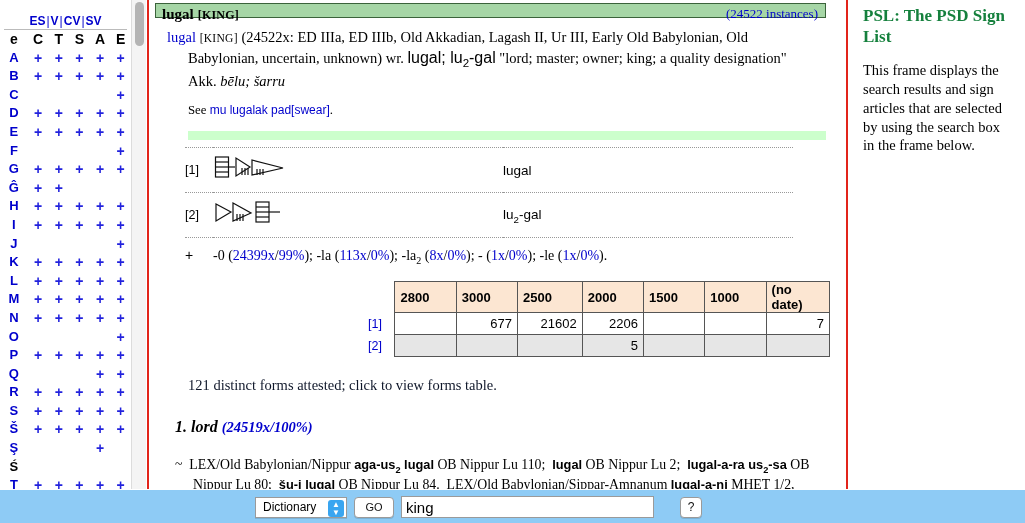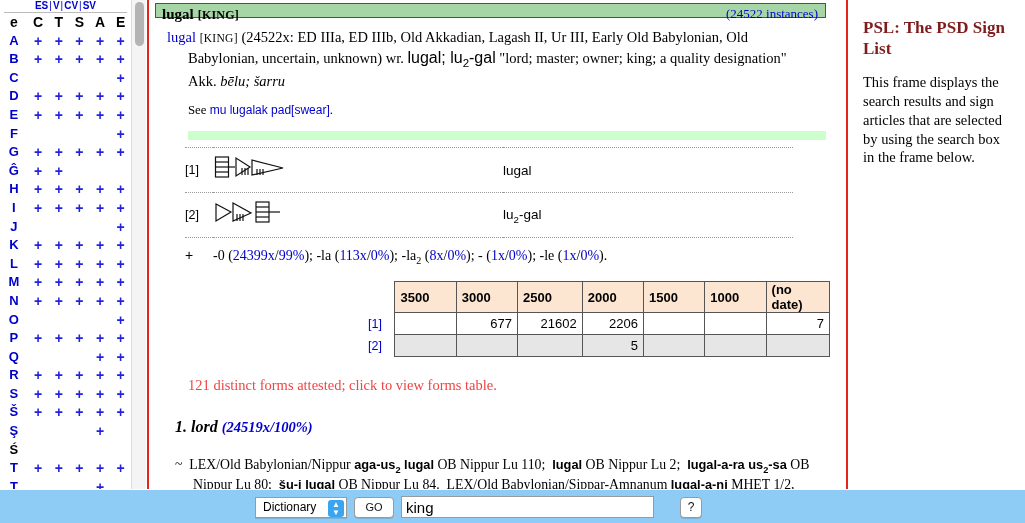--- a/index.html
+++ b/index.html
@@ -33,23 +33,23 @@
     border-radius: 5px;
   }
   #sidebar-divider {
     position: absolute; left: 147px; top: 0;
     width: 2px; height: 489px;
     background: #e2241a;
   }
   .sb-toplinks {
     text-align: center;
     font-family: "Liberation Sans", sans-serif;
-    font-size: 10px; font-weight: bold;
+    font-size: 12px; font-weight: bold;
     color: #0000cc;
-    padding: 0 0 1px 0;
+    padding: 14px 0 1px 0;
     letter-spacing: 0px;
     border-bottom: 1px solid #bbbbbb;
     margin: 0 4px 0 4px;
   }
   .sb-toplinks span.sep { color: #0000cc; font-weight: normal; padding: 0 1px; }
   .sb-toplinks a { color: #0000cc; text-decoration: none; }
   table.sbtab {
     border-collapse: collapse;
     width: 131px;
     font-family: "Liberation Sans", sans-serif;
@@ -209,23 +209,23 @@
   #lexblock b { font-family: "Liberation Sans", sans-serif; font-size: 12.8px; }
 
   
   #rightpanel {
     position: absolute; left: 849px; top: 0;
     width: 176px; height: 489px;
     background: #ffffff;
     padding: 6px 12px 0 14px;
   }
   #rp-title {
-    font-size: 17px; font-weight: bold; color: #7f1d1d;
+    font-size: 17px; font-weight: bold; color: #15803d;
     line-height: 1.22;
-    margin: 12px 0 14px 0;
+    margin: 0 0 14px 0;
   }
   #rp-body {
     font-size: 14.5px; color: #000000; line-height: 1.29;
   }
 
   
   #bottombar {
     position: absolute; left: 0; top: 489px;
     width: 1025px; height: 34px;
     background: #8ecbf5;
@@ -590,21 +590,21 @@
         </table>
 
       <div id="suffixes">
         <span class="plus">+</span><span>-0 (<span class="num">24399x</span>/<span class="num">99%</span>); </span><span>-la (<span class="num">113x</span>/<span class="num">0%</span>); </span><span>-la<sub>2</sub> (<span class="num">8x</span>/<span class="num">0%</span>); </span><span>- (<span class="num">1x</span>/<span class="num">0%</span>); </span><span>-le (<span class="num">1x</span>/<span class="num">0%</span>).</span>
       </div>
 
       <table class="periods" id="periods">
           <tbody>
             <tr>
               <th class="corner"></th>
-              <th class="">3500</th>
+              <th class="">2800</th>
               <th class="">3000</th>
               <th class="">2500</th>
               <th class="">2000</th>
               <th class="">1500</th>
               <th class="">1000</th>
               <th class="noDate">(no date)</th>
             </tr>
             <tr class="">
               <td class="rowlabel">[1]</td>
               <td class="val"></td>
@@ -622,21 +622,21 @@
               <td class="val"></td>
               <td class="val">5</td>
               <td class="val"></td>
               <td class="val"></td>
               <td class="val"></td>
             </tr>
           </tbody>
         </table>
 
       <div id="formslink">
-        <a href="#" style="color:#ef4444;text-decoration:none">121 distinct forms attested; click to view forms table.</a>
+        <a href="#" style="color:#0f172a;text-decoration:none">121 distinct forms attested; click to view forms table.</a>
       </div>
 
       <div id="sense1">
         <span class="n">1.</span>
         <span class="lbl">lord</span>
         <span class="cnt">(24519x/100%)</span>
       </div>
 
       <div id="lexblock">
         <span class="tilde">~</span>&nbsp;&nbsp;LEX/Old Babylonian/Nippur <b>aga-us<sub>2</sub> lugal</b> OB Nippur Lu 110;&nbsp; <b>lugal</b> OB Nippur Lu 2;&nbsp; <b>lugal-a-ra us<sub>2</sub>-sa</b> OB Nippur Lu 80;&nbsp; <b>šu-i lugal</b> OB Nippur Lu 84.&nbsp; LEX/Old Babylonian/Sippar-Amnanum <b>lugal-a-ni</b> MHET 1/2, 038 o ii 5.&nbsp; LEX/Old Babylonian/unknown  = 

